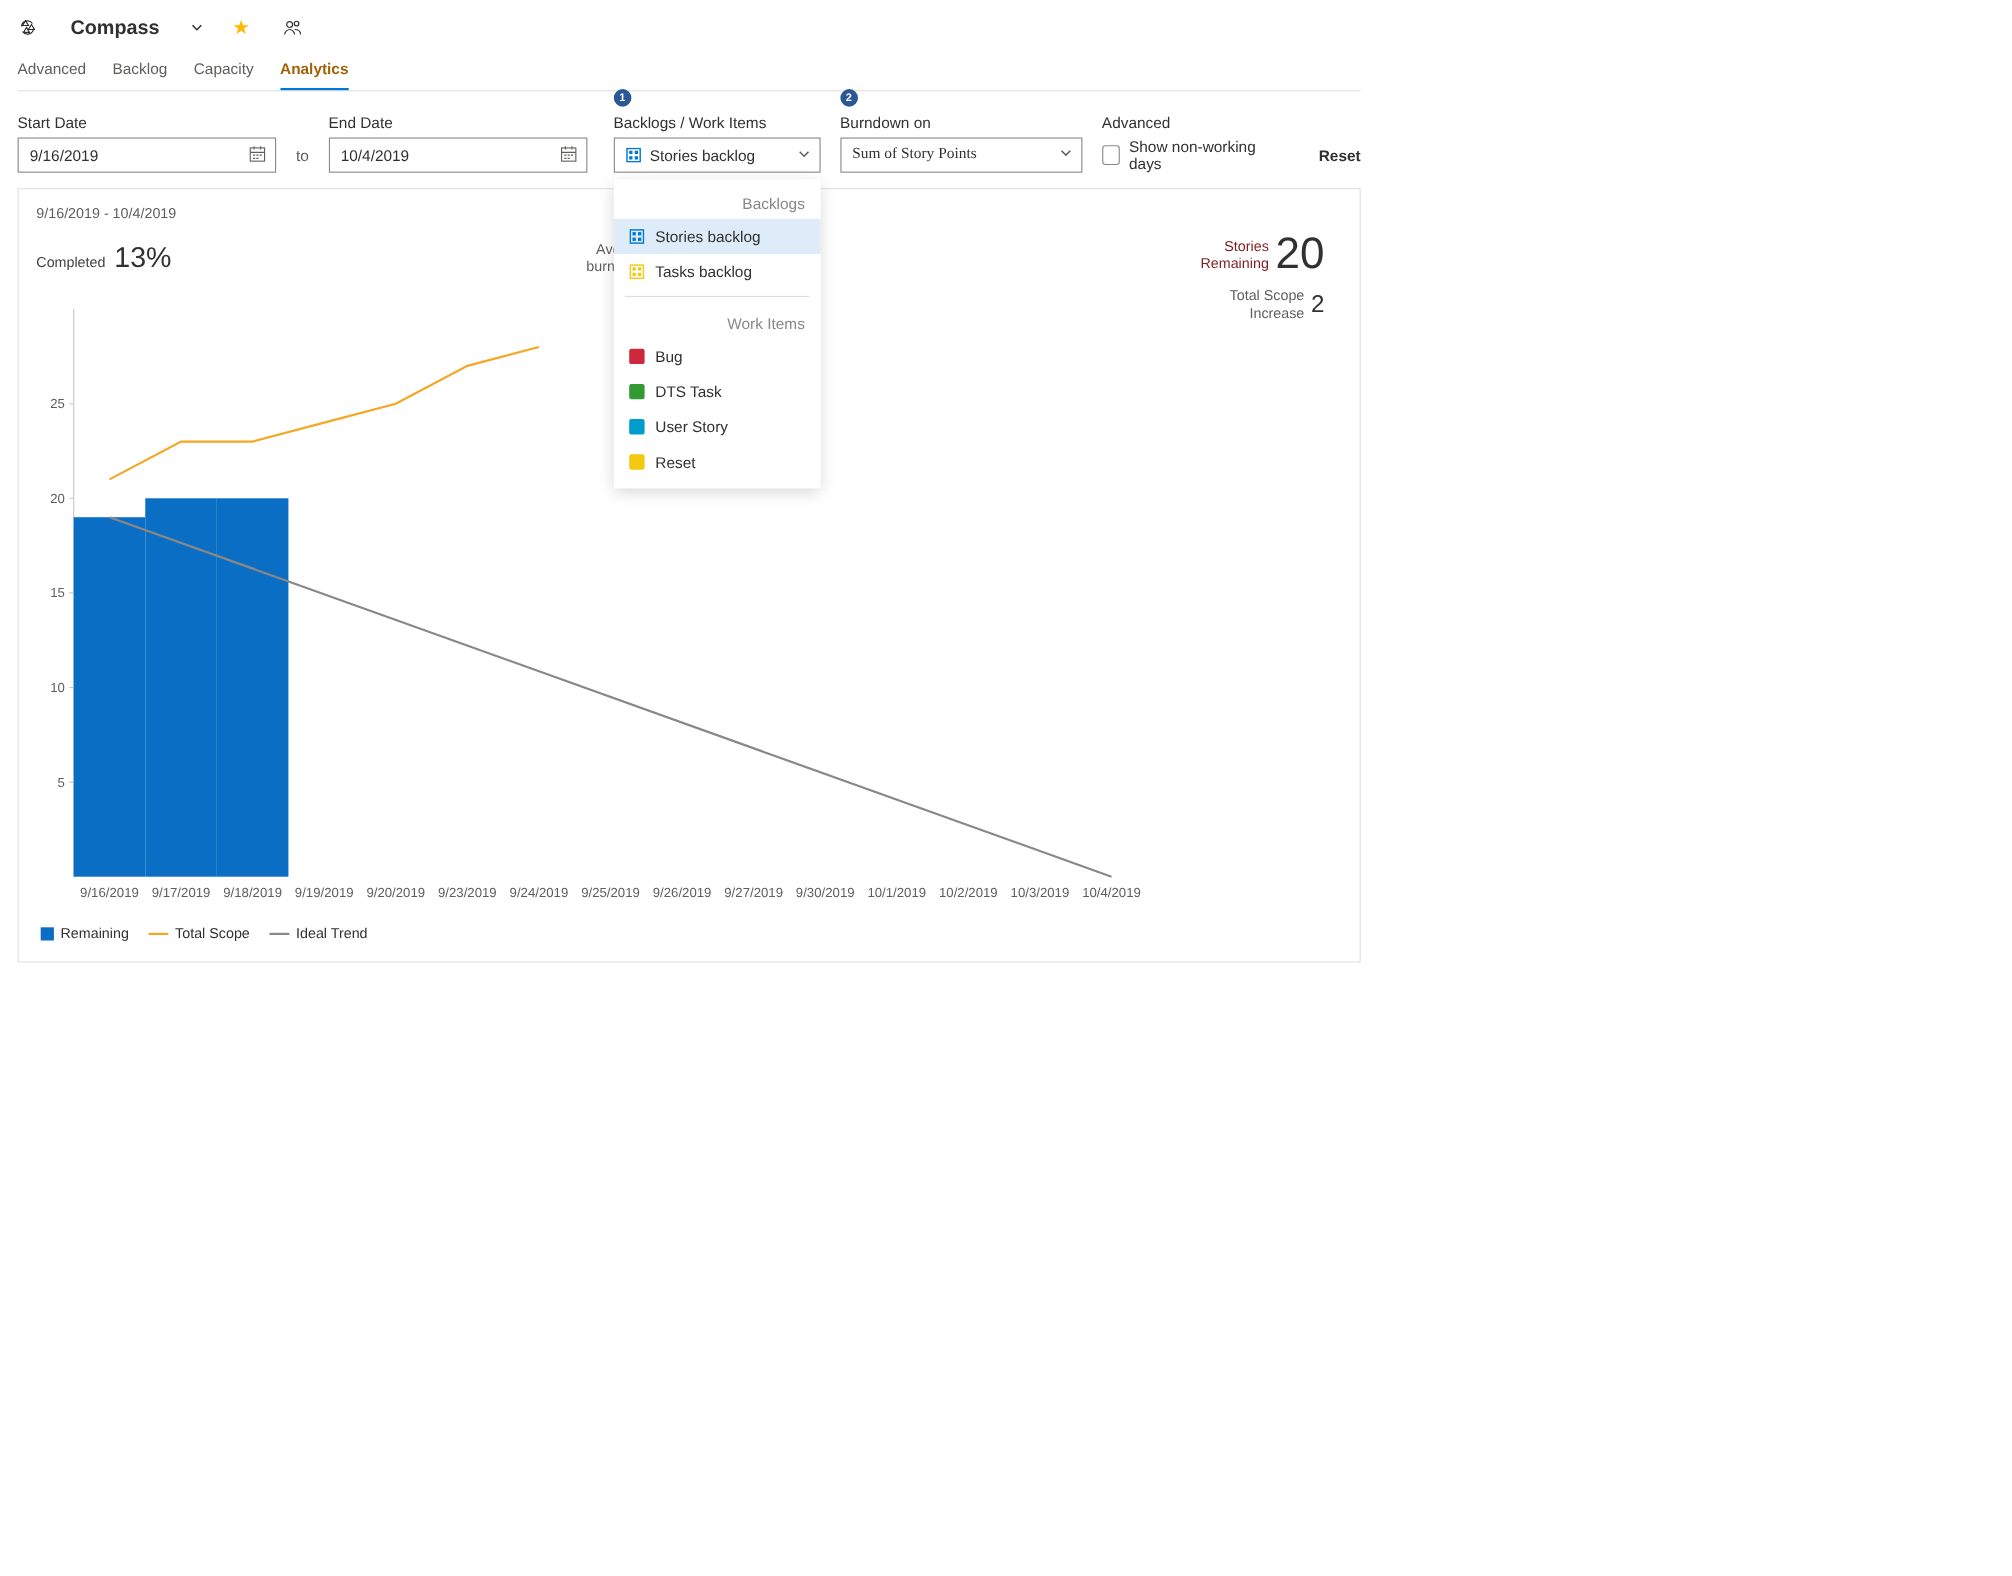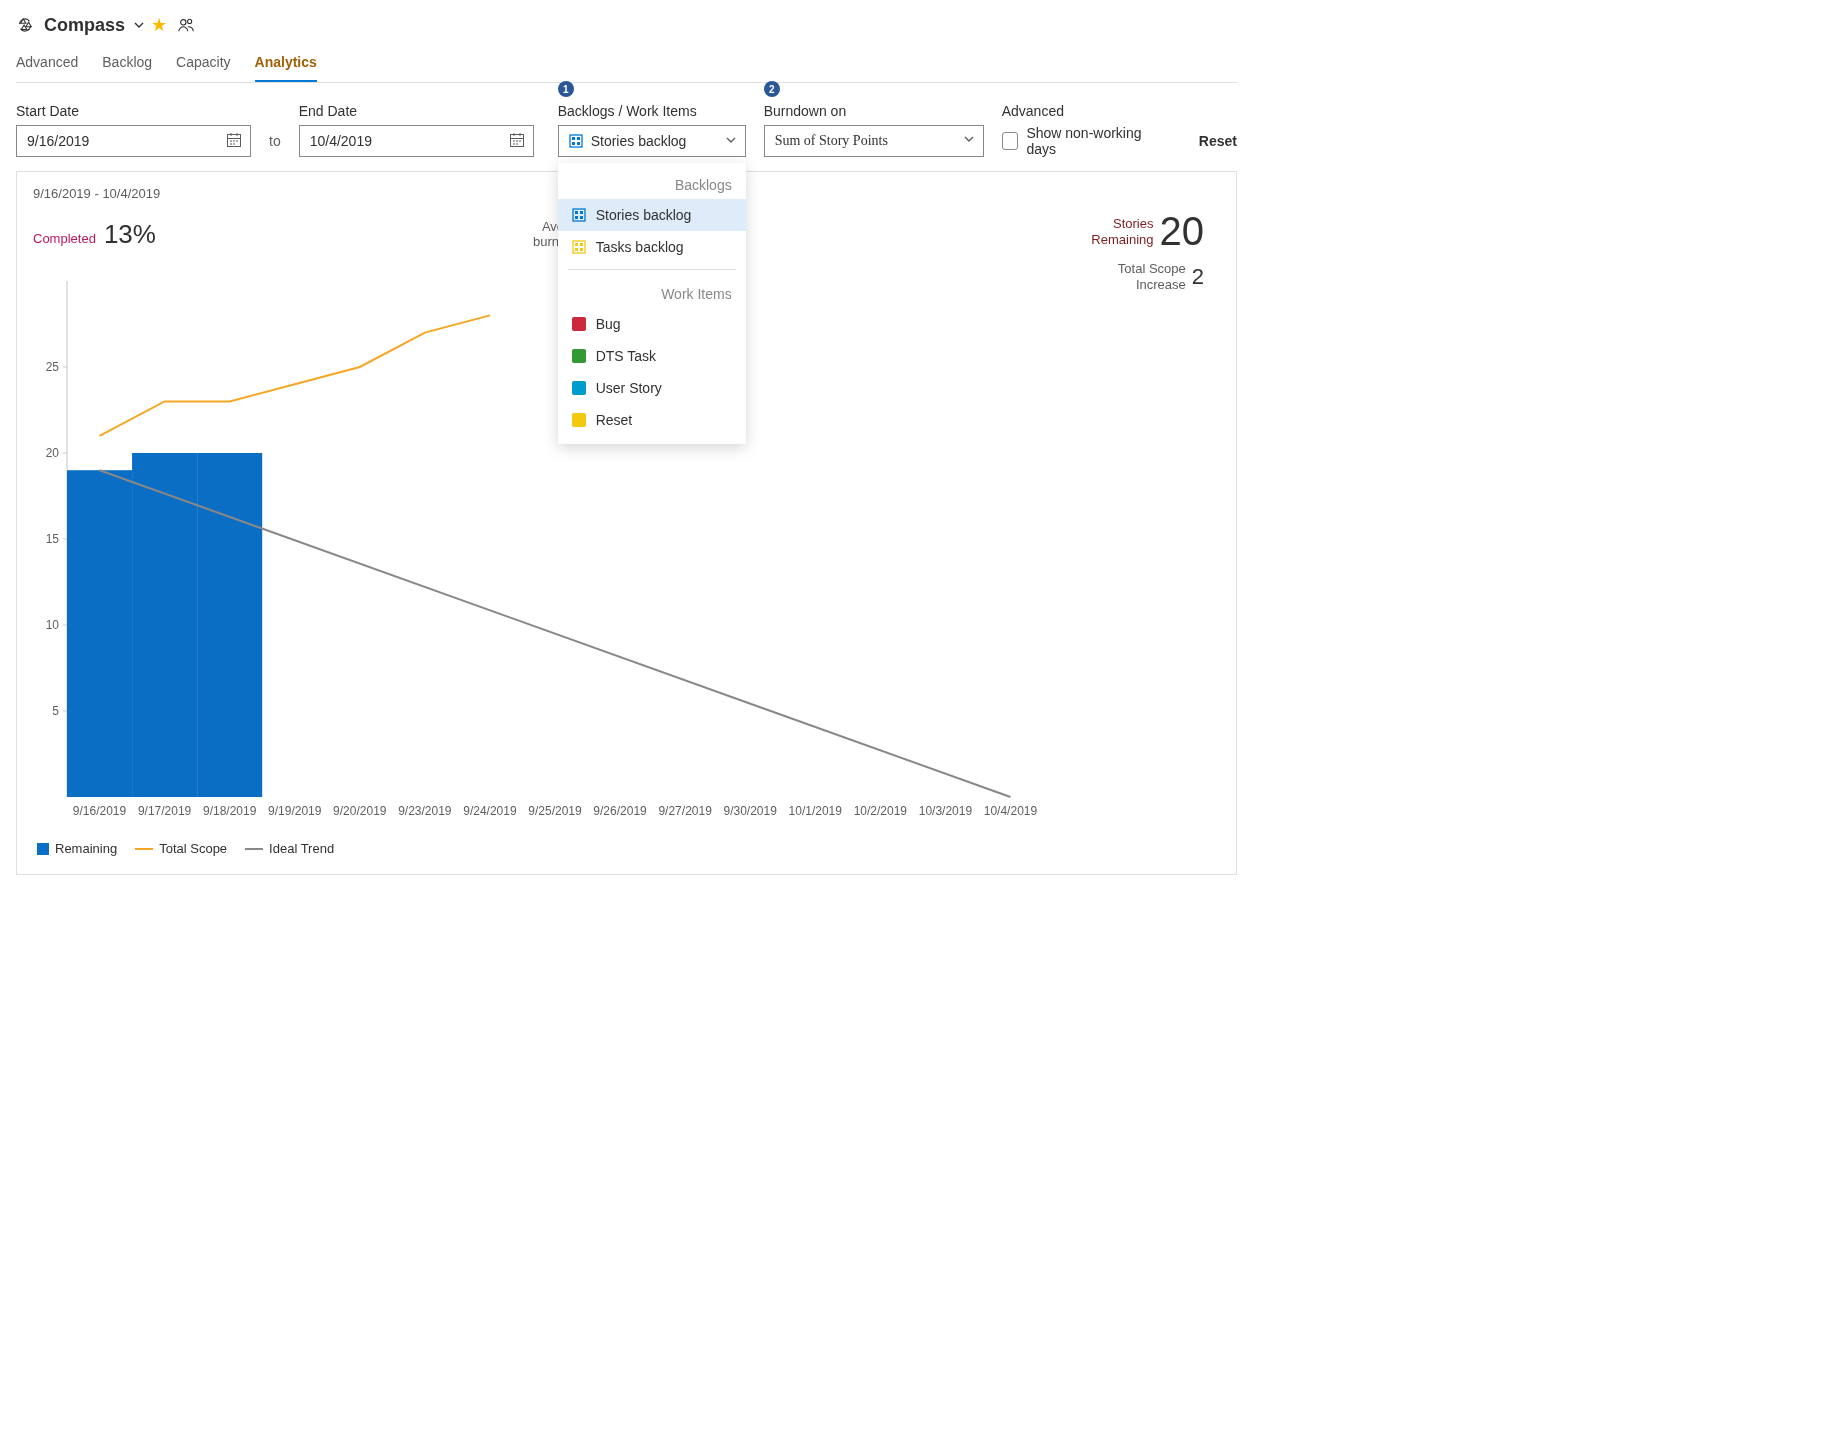--- a/index.html
+++ b/index.html
@@ -12,21 +12,21 @@
   }
   .page {
     width: 1221px;
     margin: 0;
     padding: 12px 16px 24px 16px;
   }
   
   .hdr {
     display: flex;
     align-items: center;
-    gap: 6px;
+    gap: 26px;
     padding: 2px 0 10px 0;
   }
   .hdr .project-title {
     font-size: 18px;
     font-weight: 600;
     margin-left: 4px;
   }
   .icon-btn {
     display: inline-flex;
     align-items: center;
@@ -187,21 +187,21 @@
   }
   .stats-row {
     position:relative;
     height: 54px;
     margin-bottom: 4px;
   }
   .stat-left {
     position:absolute; left:0; top:6px;
     display:flex; align-items:baseline; gap:8px;
   }
-  .stat-left .small { font-size:13px; color:#be185d; }
+  .stat-left .small { font-size:13px; color:#404040; }
   .stat-left .big { font-size:26px; font-weight:400; }
   .stat-mid {
     position:absolute; left: 500px; top:6px;
     display:flex; align-items:baseline; gap:8px;
     color:#323130;
   }
   .stat-mid .small { font-size:13px; text-align:right; color:#605e5c; }
   .stat-right-1 {
     position:absolute; right:16px; top:-4px;
     display:flex; align-items:center; gap:6px;

